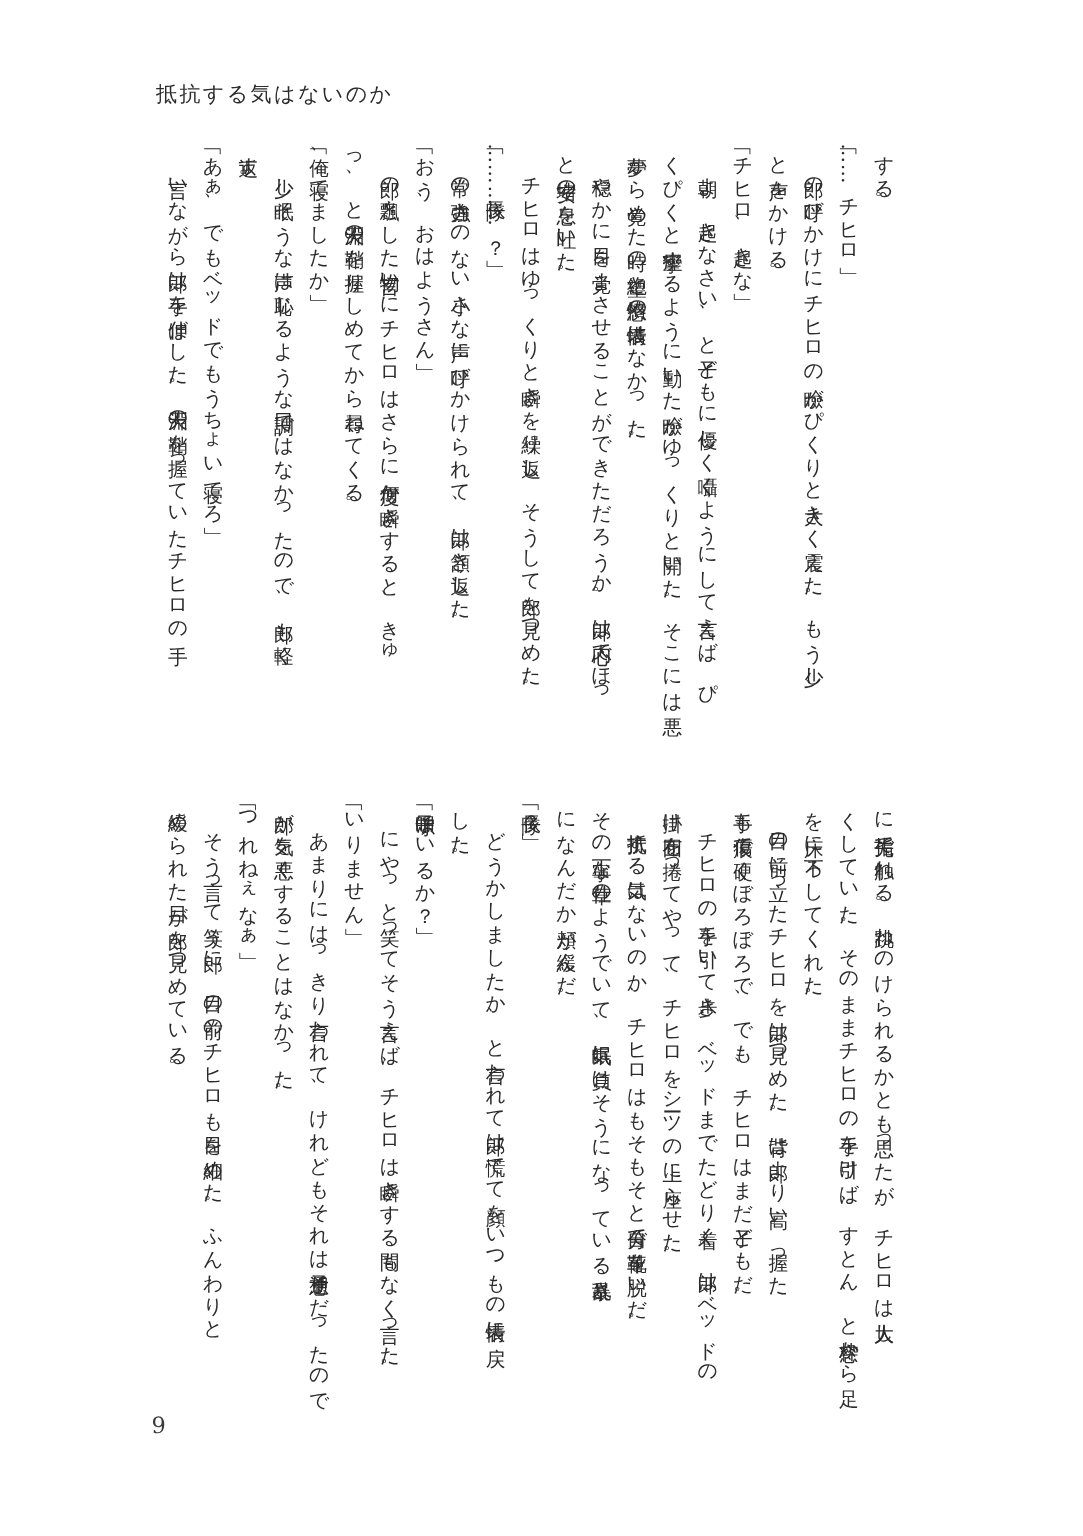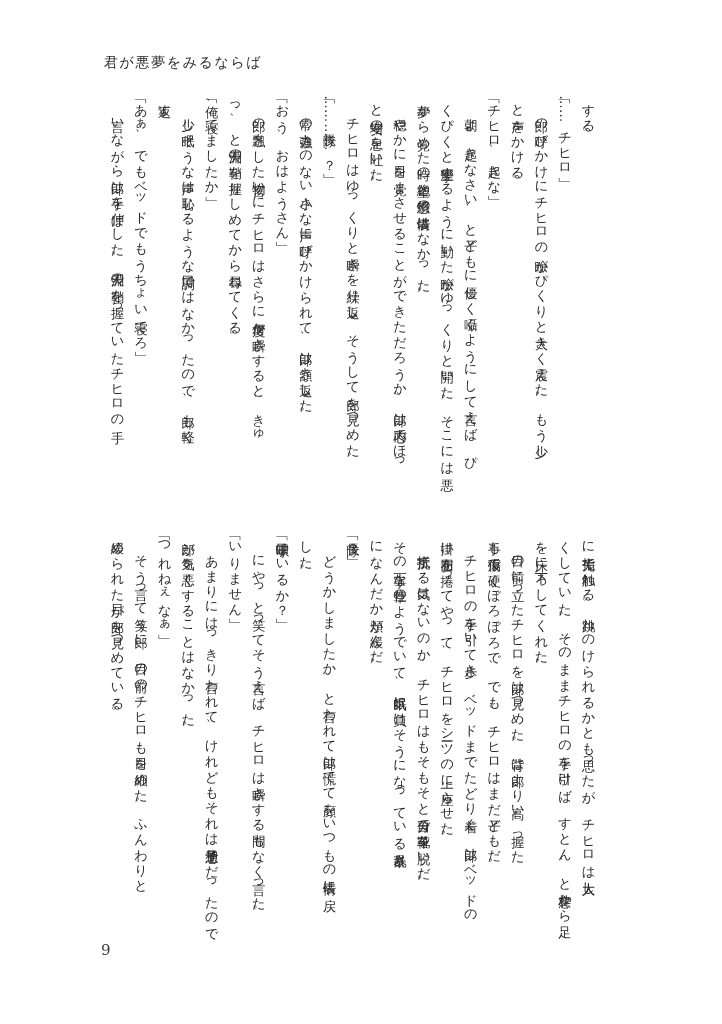--- a/index.html
+++ b/index.html
@@ -50,21 +50,21 @@
     left: 101px;
     top: 941px;
     font-size: 15px;
     color: #3a3a3a;
   }
 </style>
 </head>
 <body>
 
 <div class="page">
-  <div class="running-title">君が悪夢をみるならば</div>
+  <div class="running-title">抵抗する気はないのか</div>
 
   <div class="vblock top">する。
 「……チヒロ」
 　郎の呼びかけにチヒロの瞼がぴくりと大きく震えた。もう少し、
 と声をかける。
 「チヒロ、起きな」
 　朝よ、起きなさい、と子どもに優しく囁くようにして言えば、ぴ
 くぴくと痙攣するように動いた瞼がゆっくりと開いた。そこには悪
 夢から覚めた時の絶望と憤怒の表情はなかった。
 　穏やかに目を覚まさせることができただろうか。郎は内心でほっ

